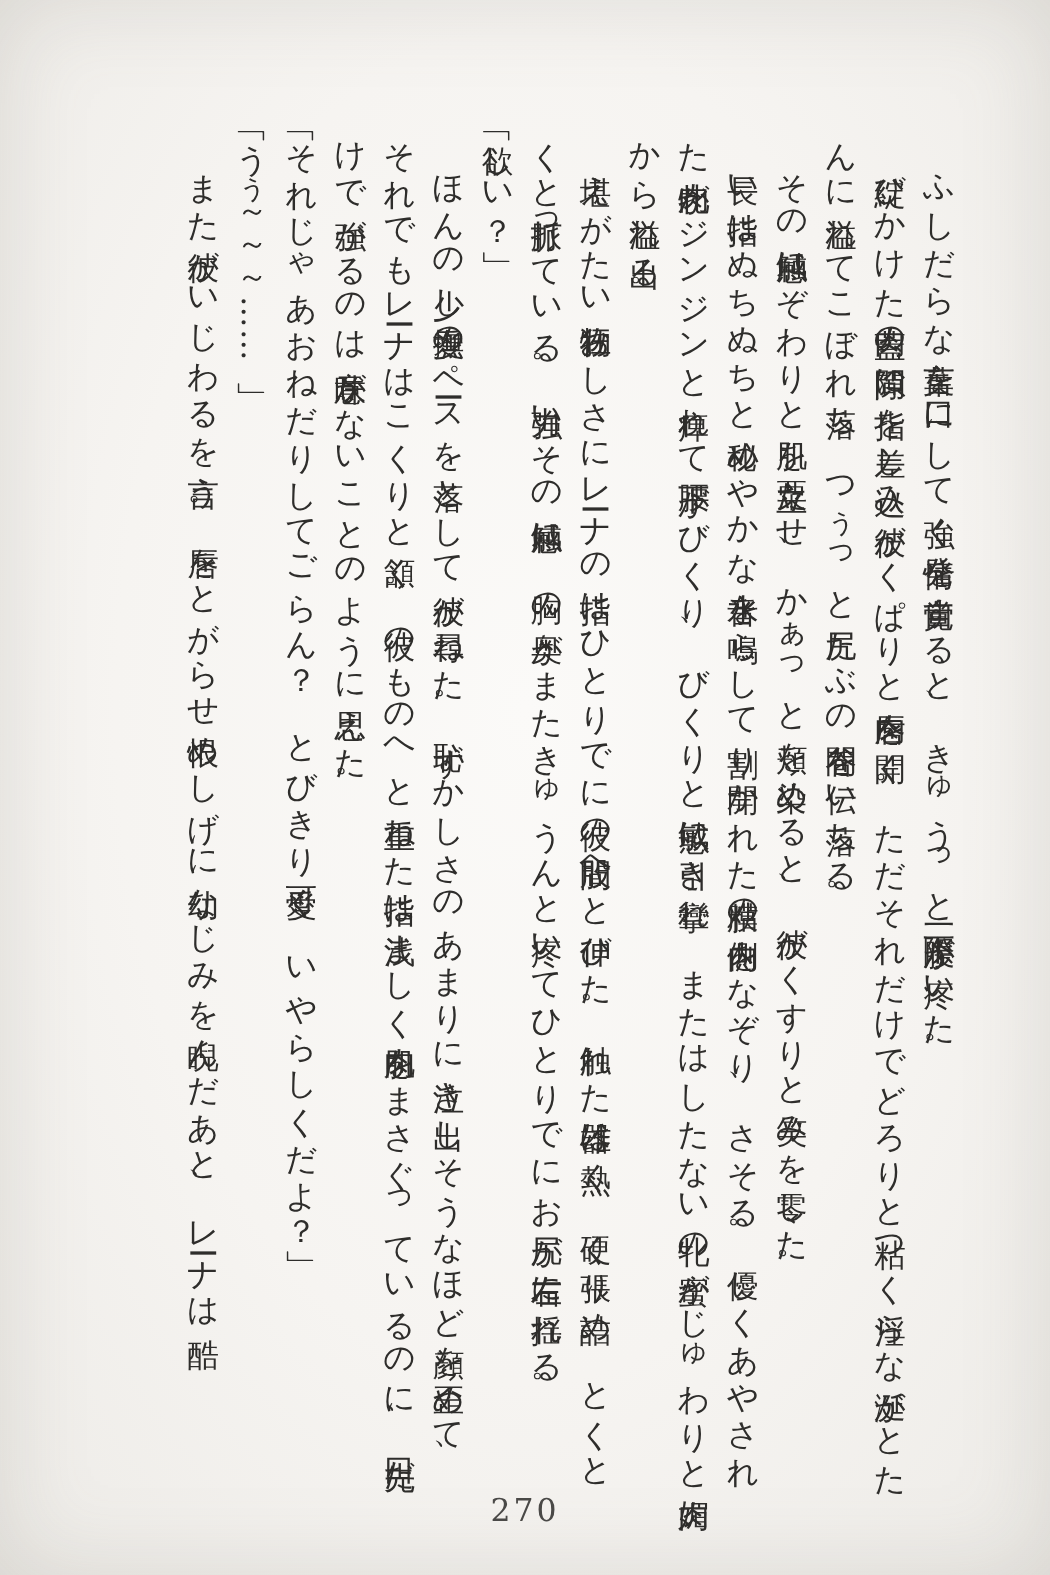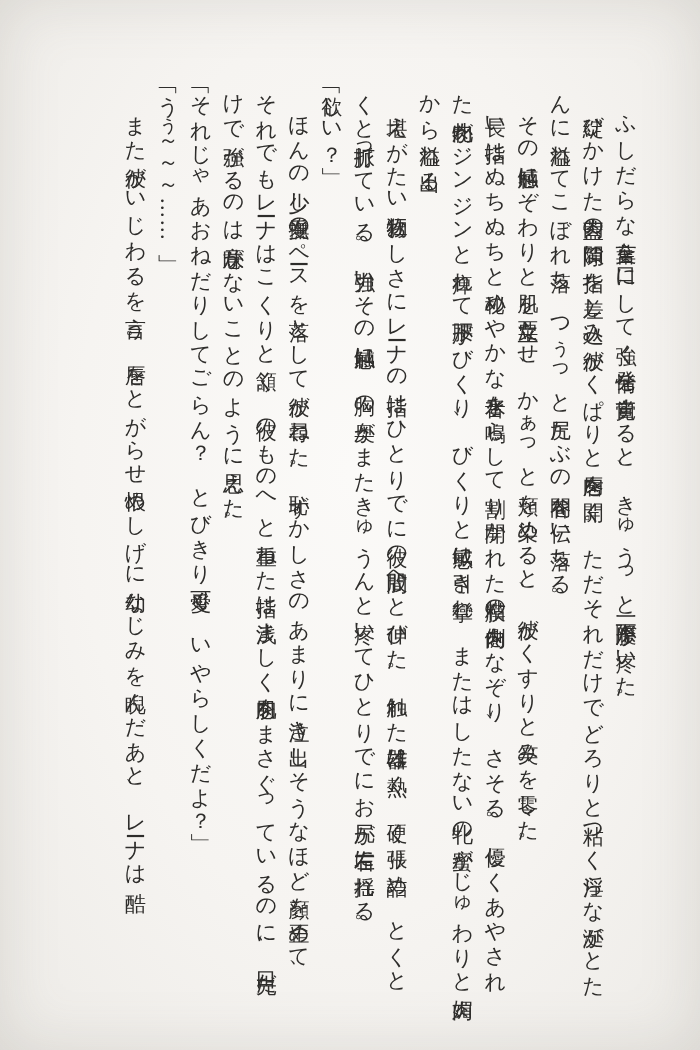--- a/index.html
+++ b/index.html
@@ -70,14 +70,15 @@
     <p class="indent">その感触にぞわりと肌を粟立たせ、かぁっと頬を染めると、彼がくすりと笑みを零した。</p>
     <p class="indent">長い指はぬちぬちと秘めやかな水音を鳴らして割り開かれた粘膜の内側をなぞり、さそる。優しくあやされた牝肉がジンジンと痺れて腰下がびくり、びくりと敏感に引き攣れ、またはしたない牝の蜜がじゅわりと媚肉から溢れ出る。</p>
     <p class="indent">堪えがたい物狂おしさにレーナの指はひとりでに彼の股間へと伸びた。触れた雄器は熱く、硬く張り詰め、とくとくと脈打っている。力強いその感触に、胸の奥がまたきゅうんと疼いてひとりでにお尻が左右に揺れる。</p>
     <p class="dialogue">「欲しい？」</p>
     <p class="indent">ほんの少し愛撫のペースを落として彼が尋ねた。恥ずかしさのあまりに泣き出しそうなほど顔を歪めて、それでもレーナはこくりと頷く。彼のものへと重ねた指は浅ましく肉肌をまさぐっているのに、口先だけで強がるのは意味がないことのように思えた。</p>
     <p class="dialogue">「それじゃあおねだりしてごらん？　とびきり可愛く、いやらしくだよ？」</p>
     <p class="dialogue">「うぅ～～～……」</p>
     <p class="indent">また彼がいじわるを言う。唇をとがらせ恨めしげに幼なじみを睨んだあと、レーナは酷</p>
   </div>
 
+  <div class="page-number">270</div>
 
 </div>
 
 </body></html>

